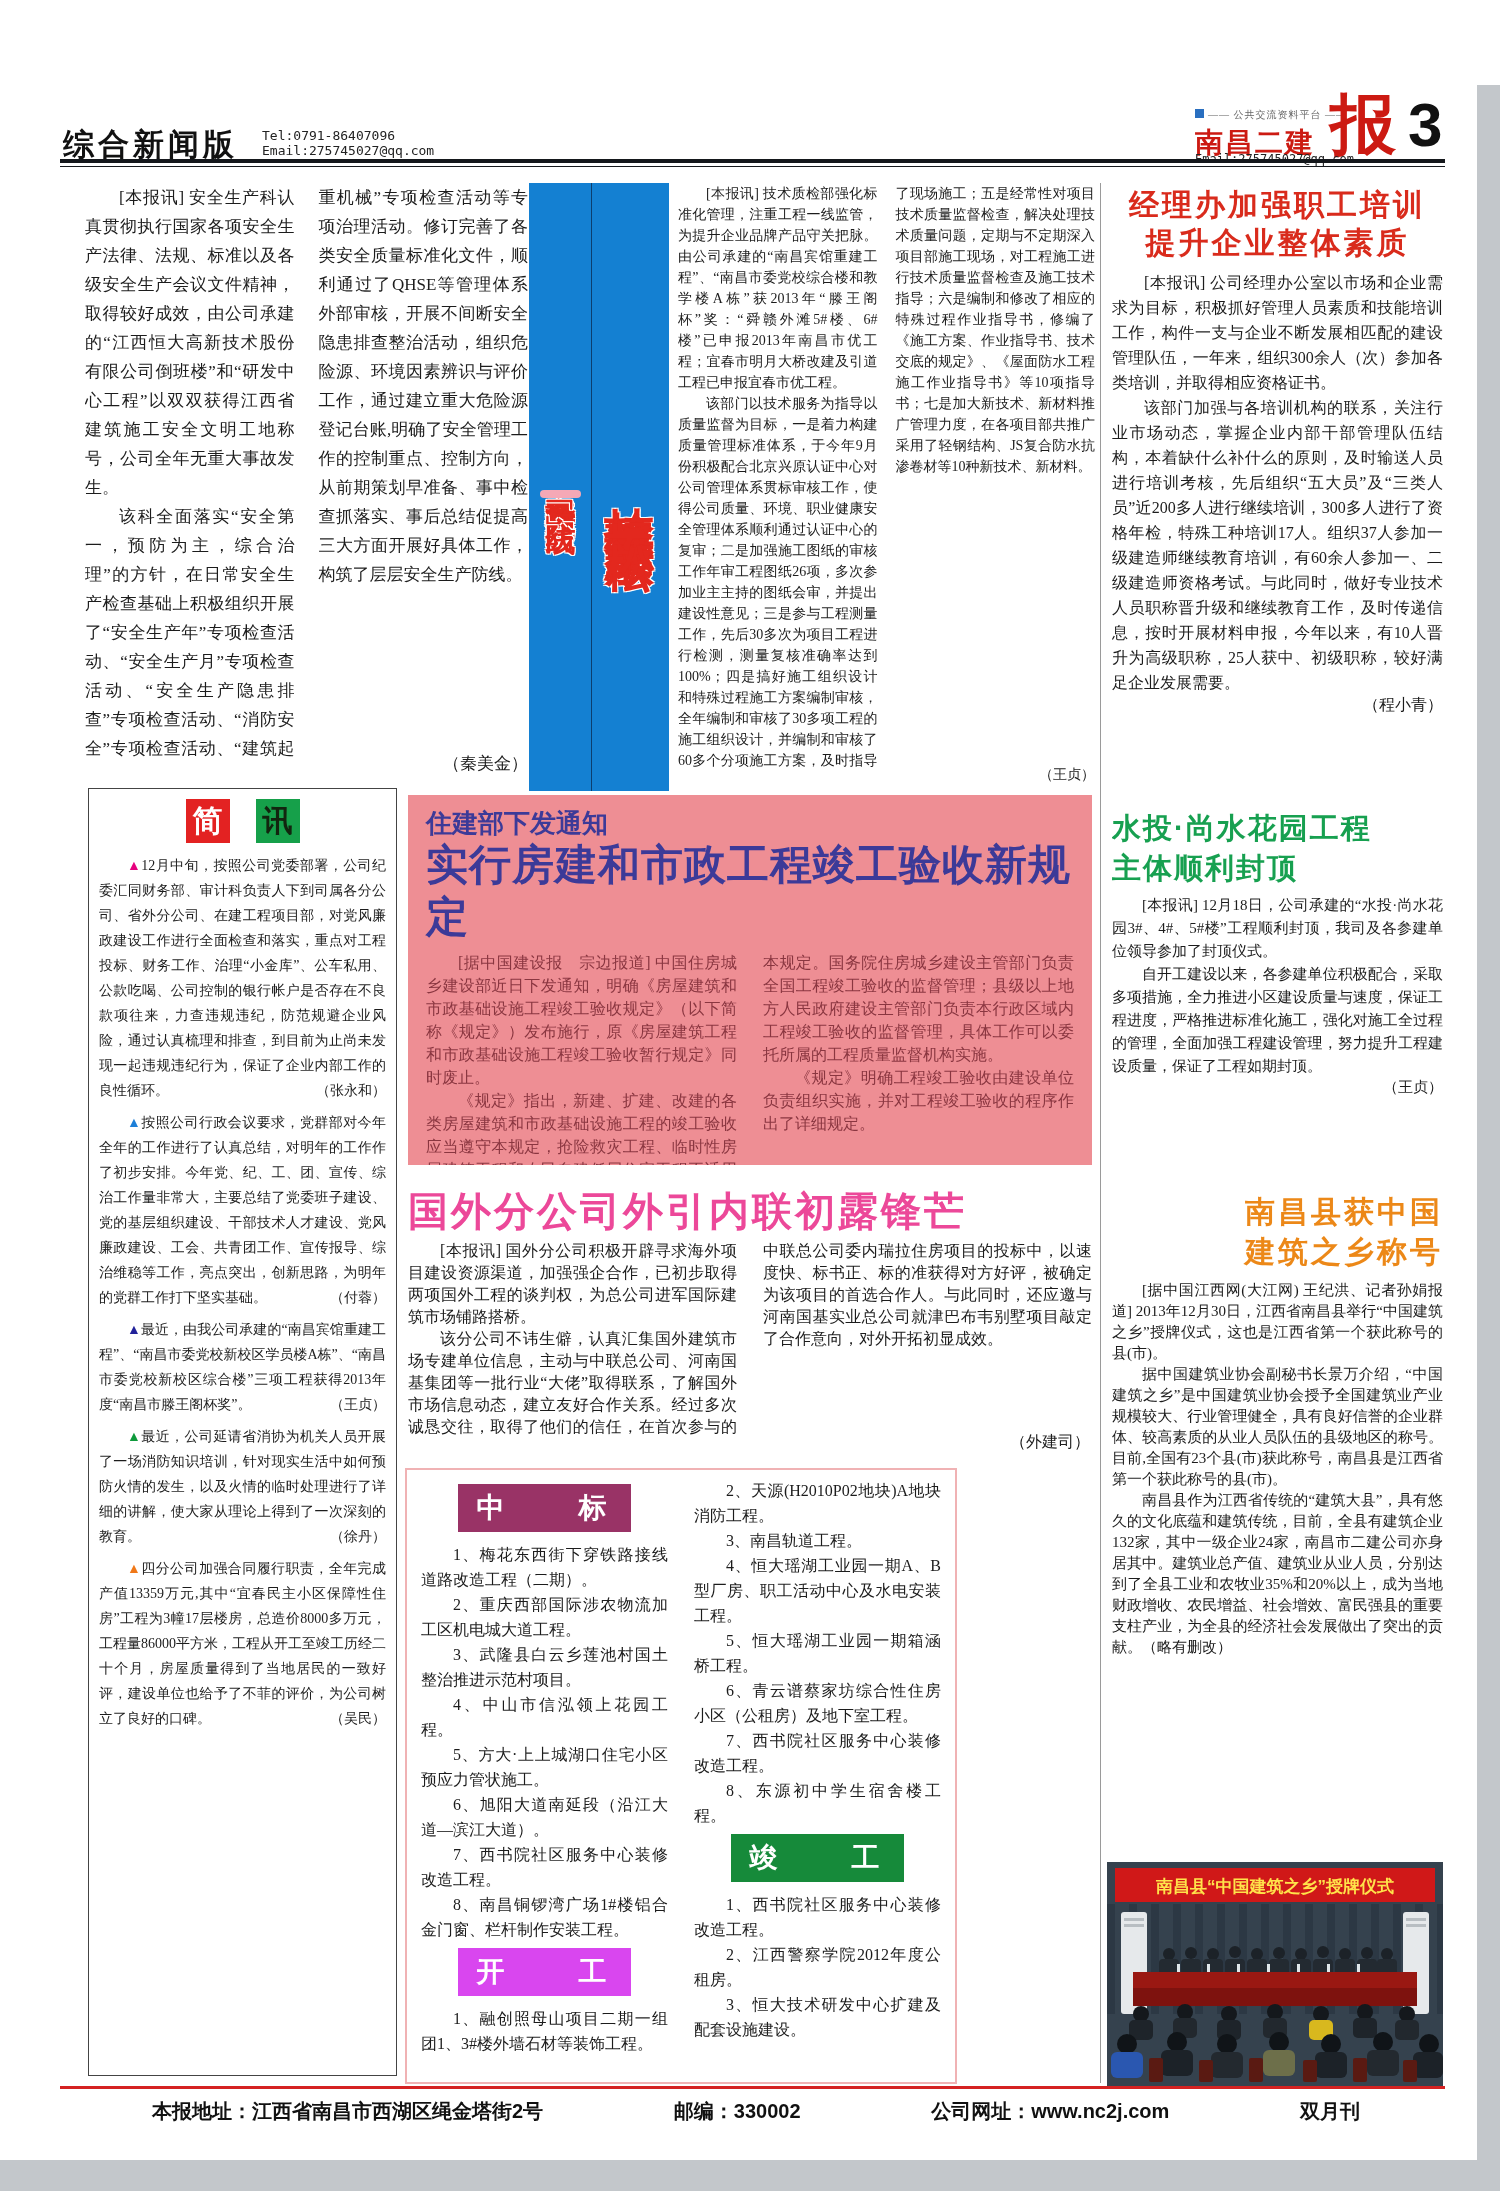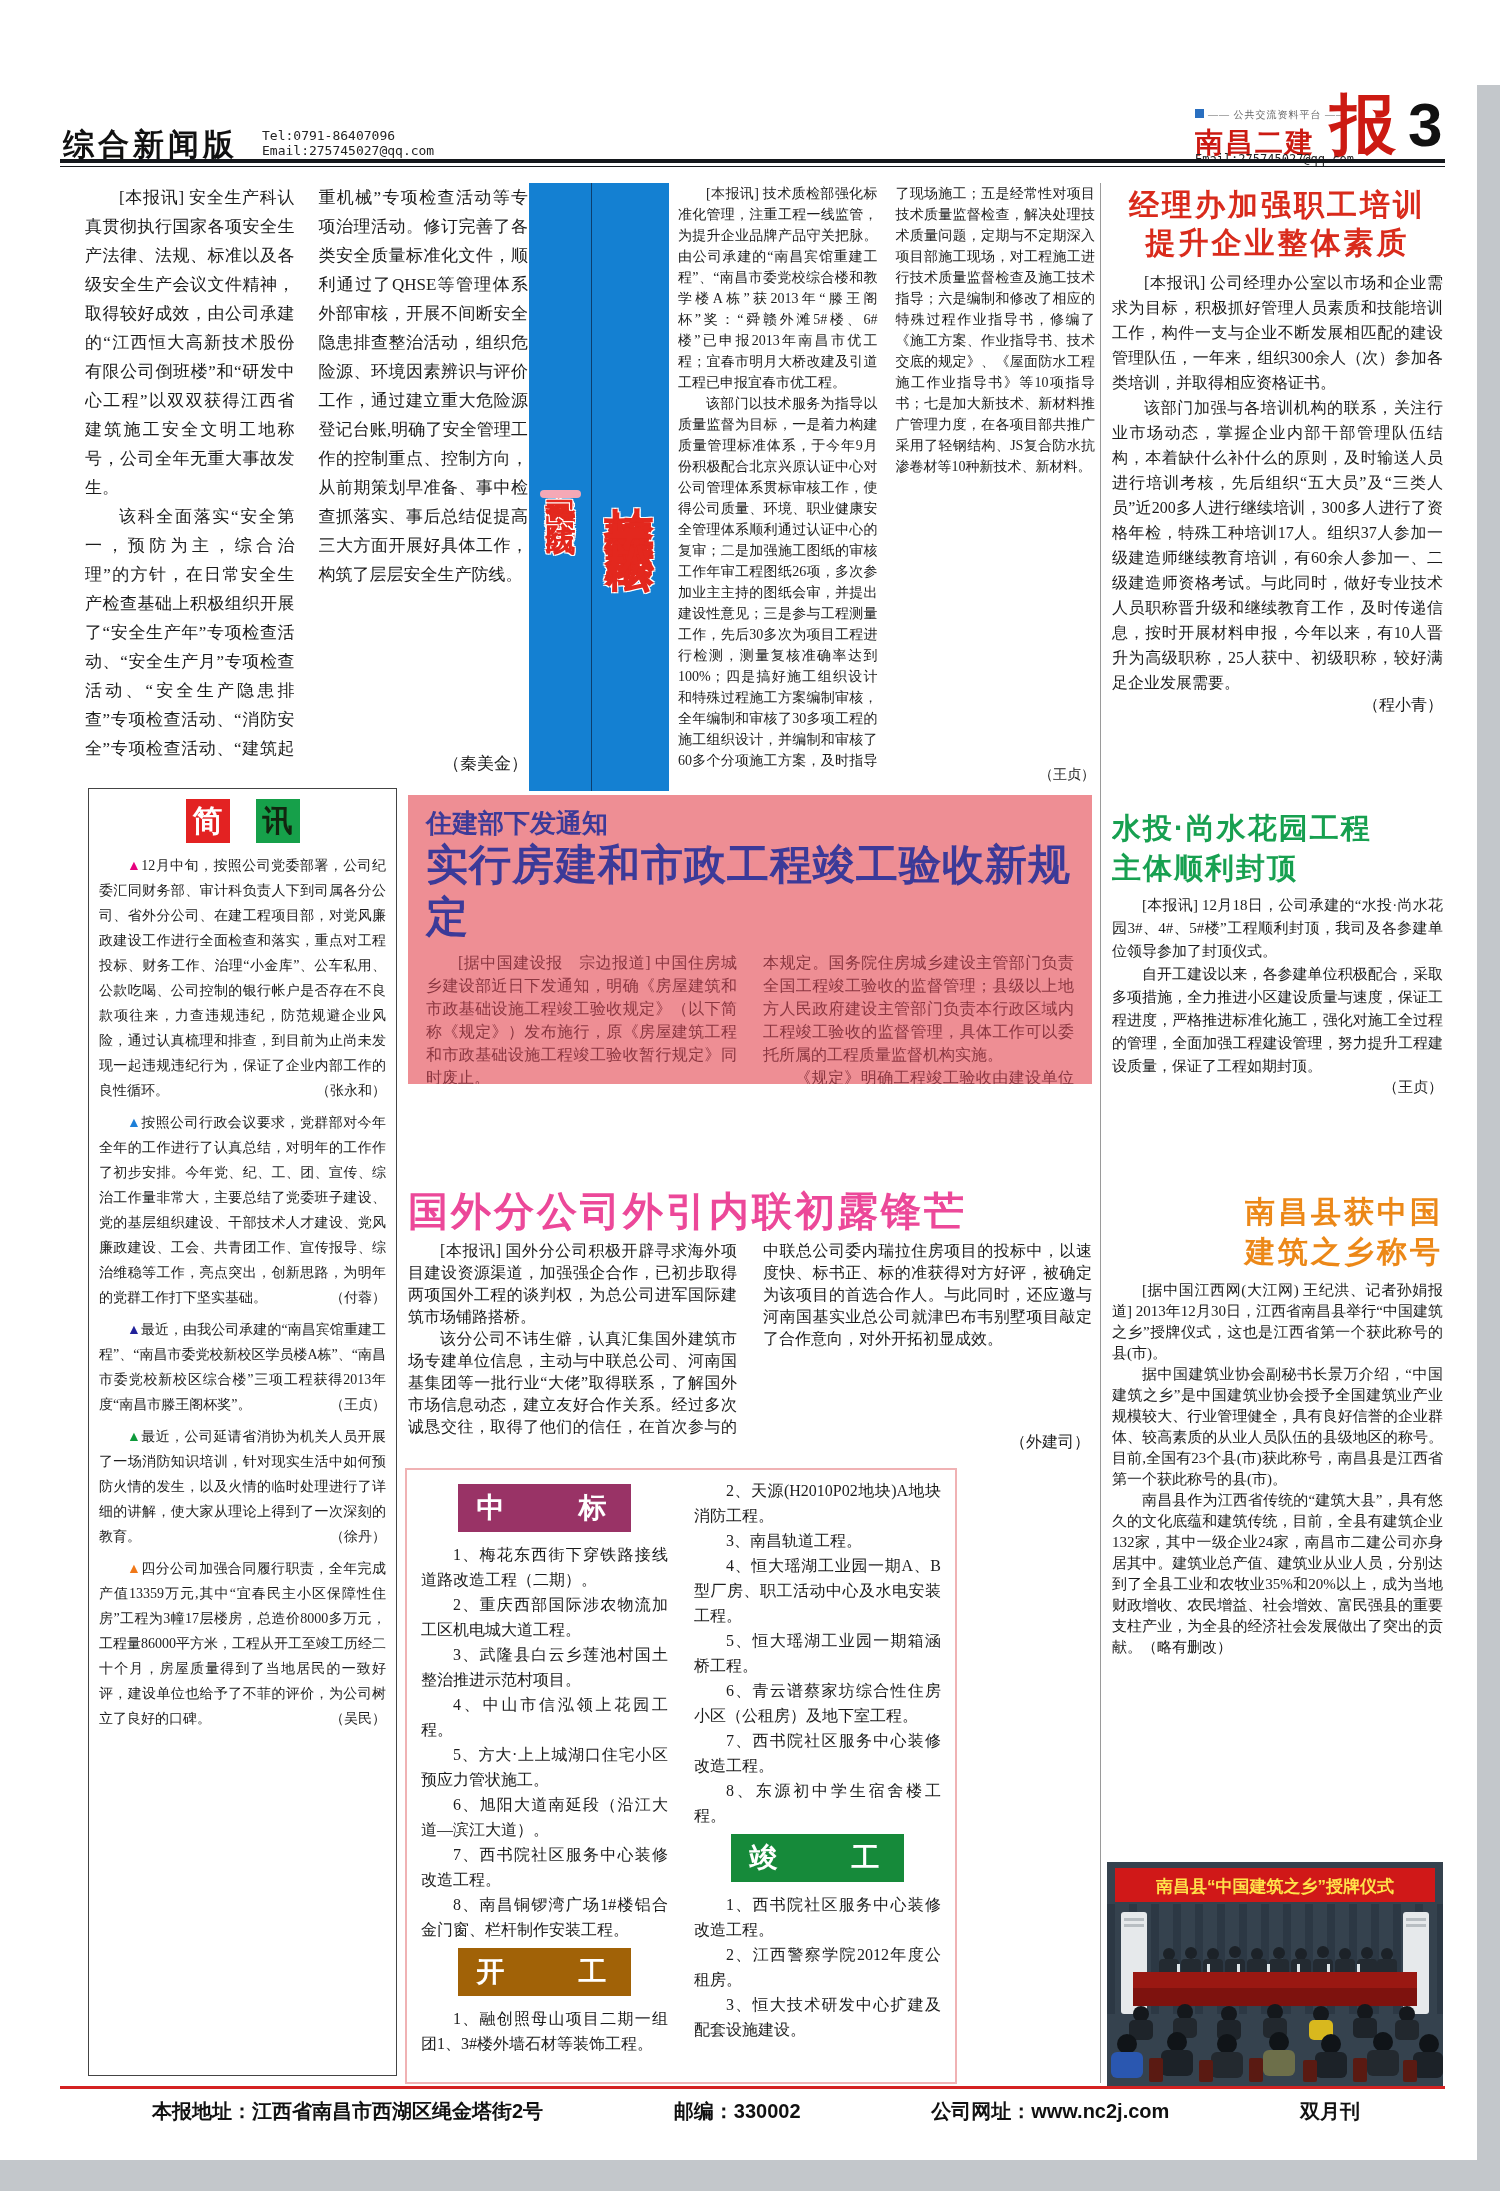--- a/index.html
+++ b/index.html
@@ -57,21 +57,21 @@
           padding:10px;overflow:hidden;}
   .briefs-head{display:flex;justify-content:center;gap:26px;margin-bottom:10px;}
   .jx{width:44px;height:44px;display:flex;align-items:center;justify-content:center;
       font-size:30px;font-weight:bold;font-family:"Liberation Sans",sans-serif;}
   .jx-jian{background:#e32222;color:#ffffff;}
   .jx-xun{background:#16a04a;color:#12250f;}
   #briefs p{margin:0 0 7px 0;font-size:14px;line-height:25px;}
   .tri{font-style:normal;}
 
   
-  #notice{left:408px;top:795px;width:684px;height:289px;box-sizing:border-box;padding:12px 18px;overflow:hidden;}
+  #notice{left:408px;top:795px;width:684px;height:370px;box-sizing:border-box;padding:12px 18px;overflow:hidden;}
   .n-kicker{font-family:"Liberation Sans",sans-serif;font-weight:bold;font-size:26px;line-height:32px;}
   .n-title{font-family:"Liberation Sans",sans-serif;font-weight:bold;font-size:42px;line-height:52px;letter-spacing:1px;}
   .n-body{margin-top:8px;height:240px;column-count:2;column-gap:26px;column-fill:auto;
           font-size:16px;line-height:23px;overflow:hidden;}
 
   
   #art-shuitou{left:1112px;top:808px;width:331px;height:375px;overflow:hidden;}
   .green-title{font-family:"Liberation Sans",sans-serif;font-weight:bold;font-size:29px;line-height:40px;letter-spacing:2px;}
   #art-shuitou .body{margin-top:6px;font-size:15px;line-height:23px;}
 
@@ -220,21 +220,21 @@
 
     <p class="para">1、梅花东西街下穿铁路接线道路改造工程（二期）。</p>
         <p class="para">2、重庆西部国际涉农物流加工区机电城大道工程。</p>
         <p class="para">3、武隆县白云乡莲池村国土整治推进示范村项目。</p>
         <p class="para">4、中山市信泓领上花园工程。</p>
         <p class="para">5、方大·上上城湖口住宅小区预应力管状施工。</p>
         <p class="para">6、旭阳大道南延段（沿江大道—滨江大道）。</p>
         <p class="para">7、西书院社区服务中心装修改造工程。</p>
         <p class="para">8、南昌铜锣湾广场1#楼铝合金门窗、栏杆制作安装工程。</p>
       </div>
-    <div class="bar" style="background-color: #a16207;">开　　工</div>
+    <div class="bar" style="background-color: #d946ef;">开　　工</div>
     <div>
 
     <p class="para">1、融创照母山项目二期一组团1、3#楼外墙石材等装饰工程。</p>
         <p class="para">2、天源(H2010P02地块)A地块消防工程。</p>
         <p class="para">3、南昌轨道工程。</p>
         <p class="para">4、恒大瑶湖工业园一期A、B型厂房、职工活动中心及水电安装工程。</p>
         <p class="para">5、恒大瑶湖工业园一期箱涵桥工程。</p>
         <p class="para">6、青云谱蔡家坊综合性住房小区（公租房）及地下室工程。</p>
         <p class="para">7、西书院社区服务中心装修改造工程。</p>
         <p class="para">8、东源初中学生宿舍楼工程。</p>

